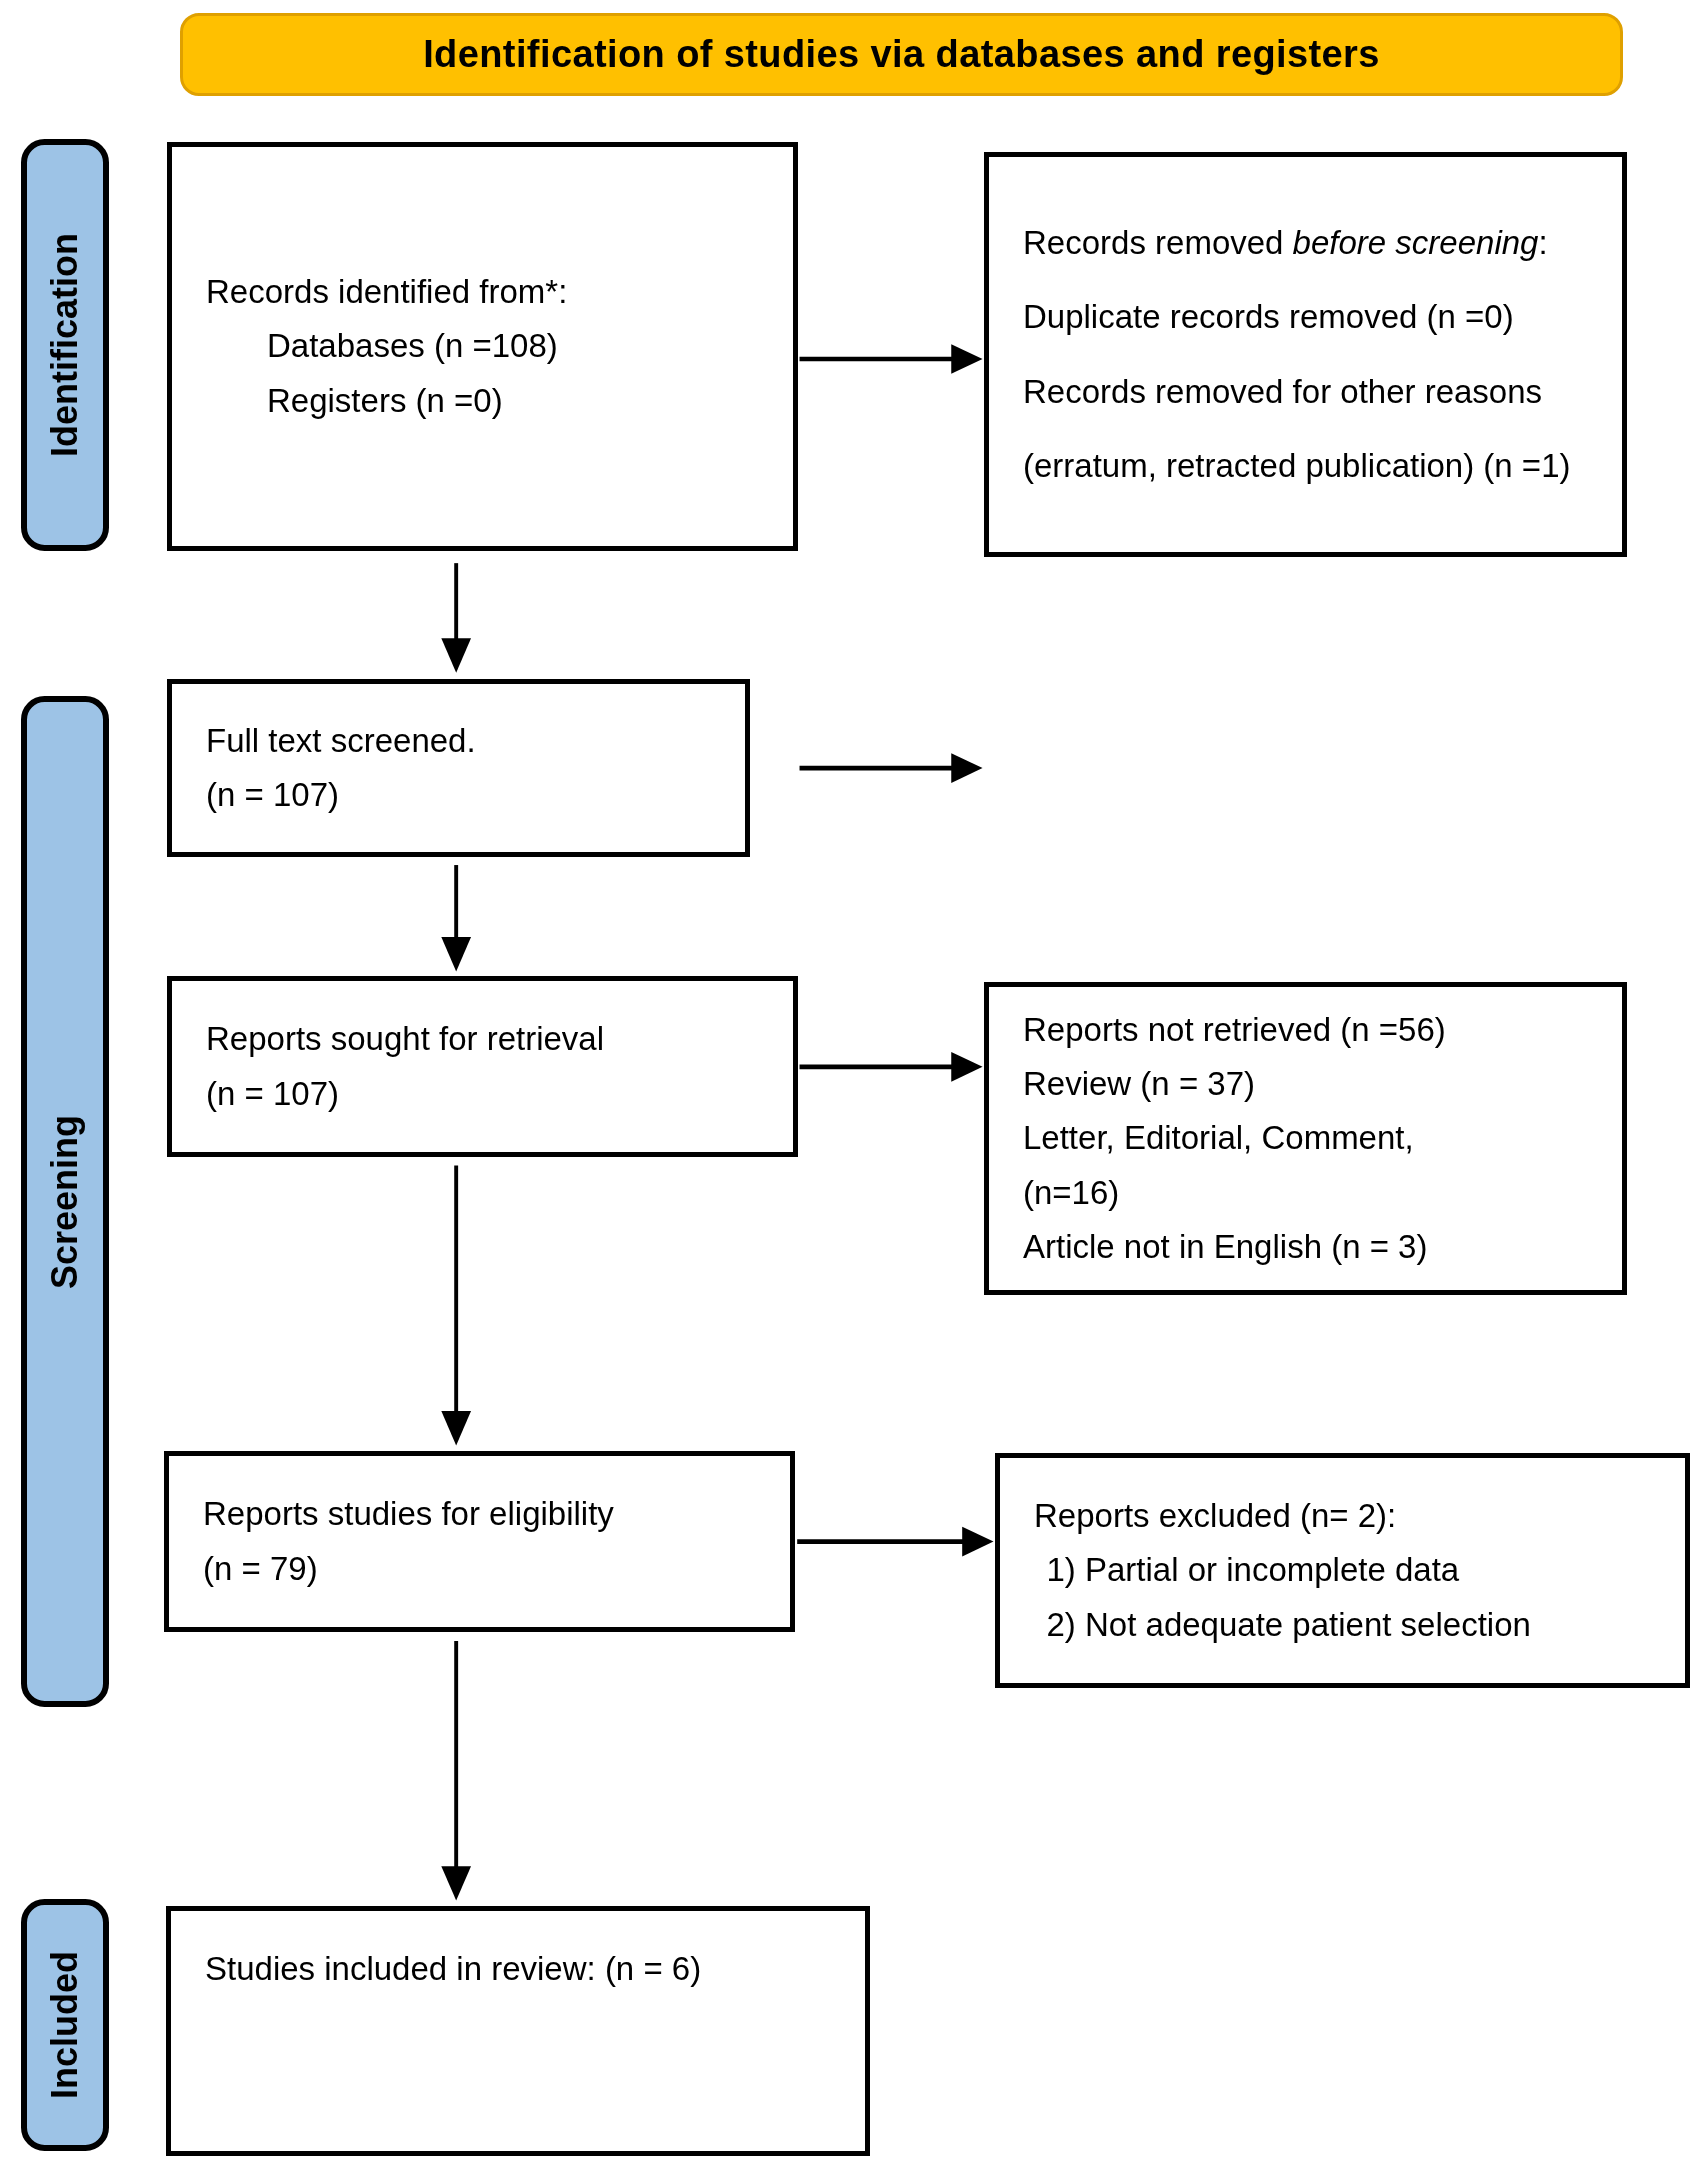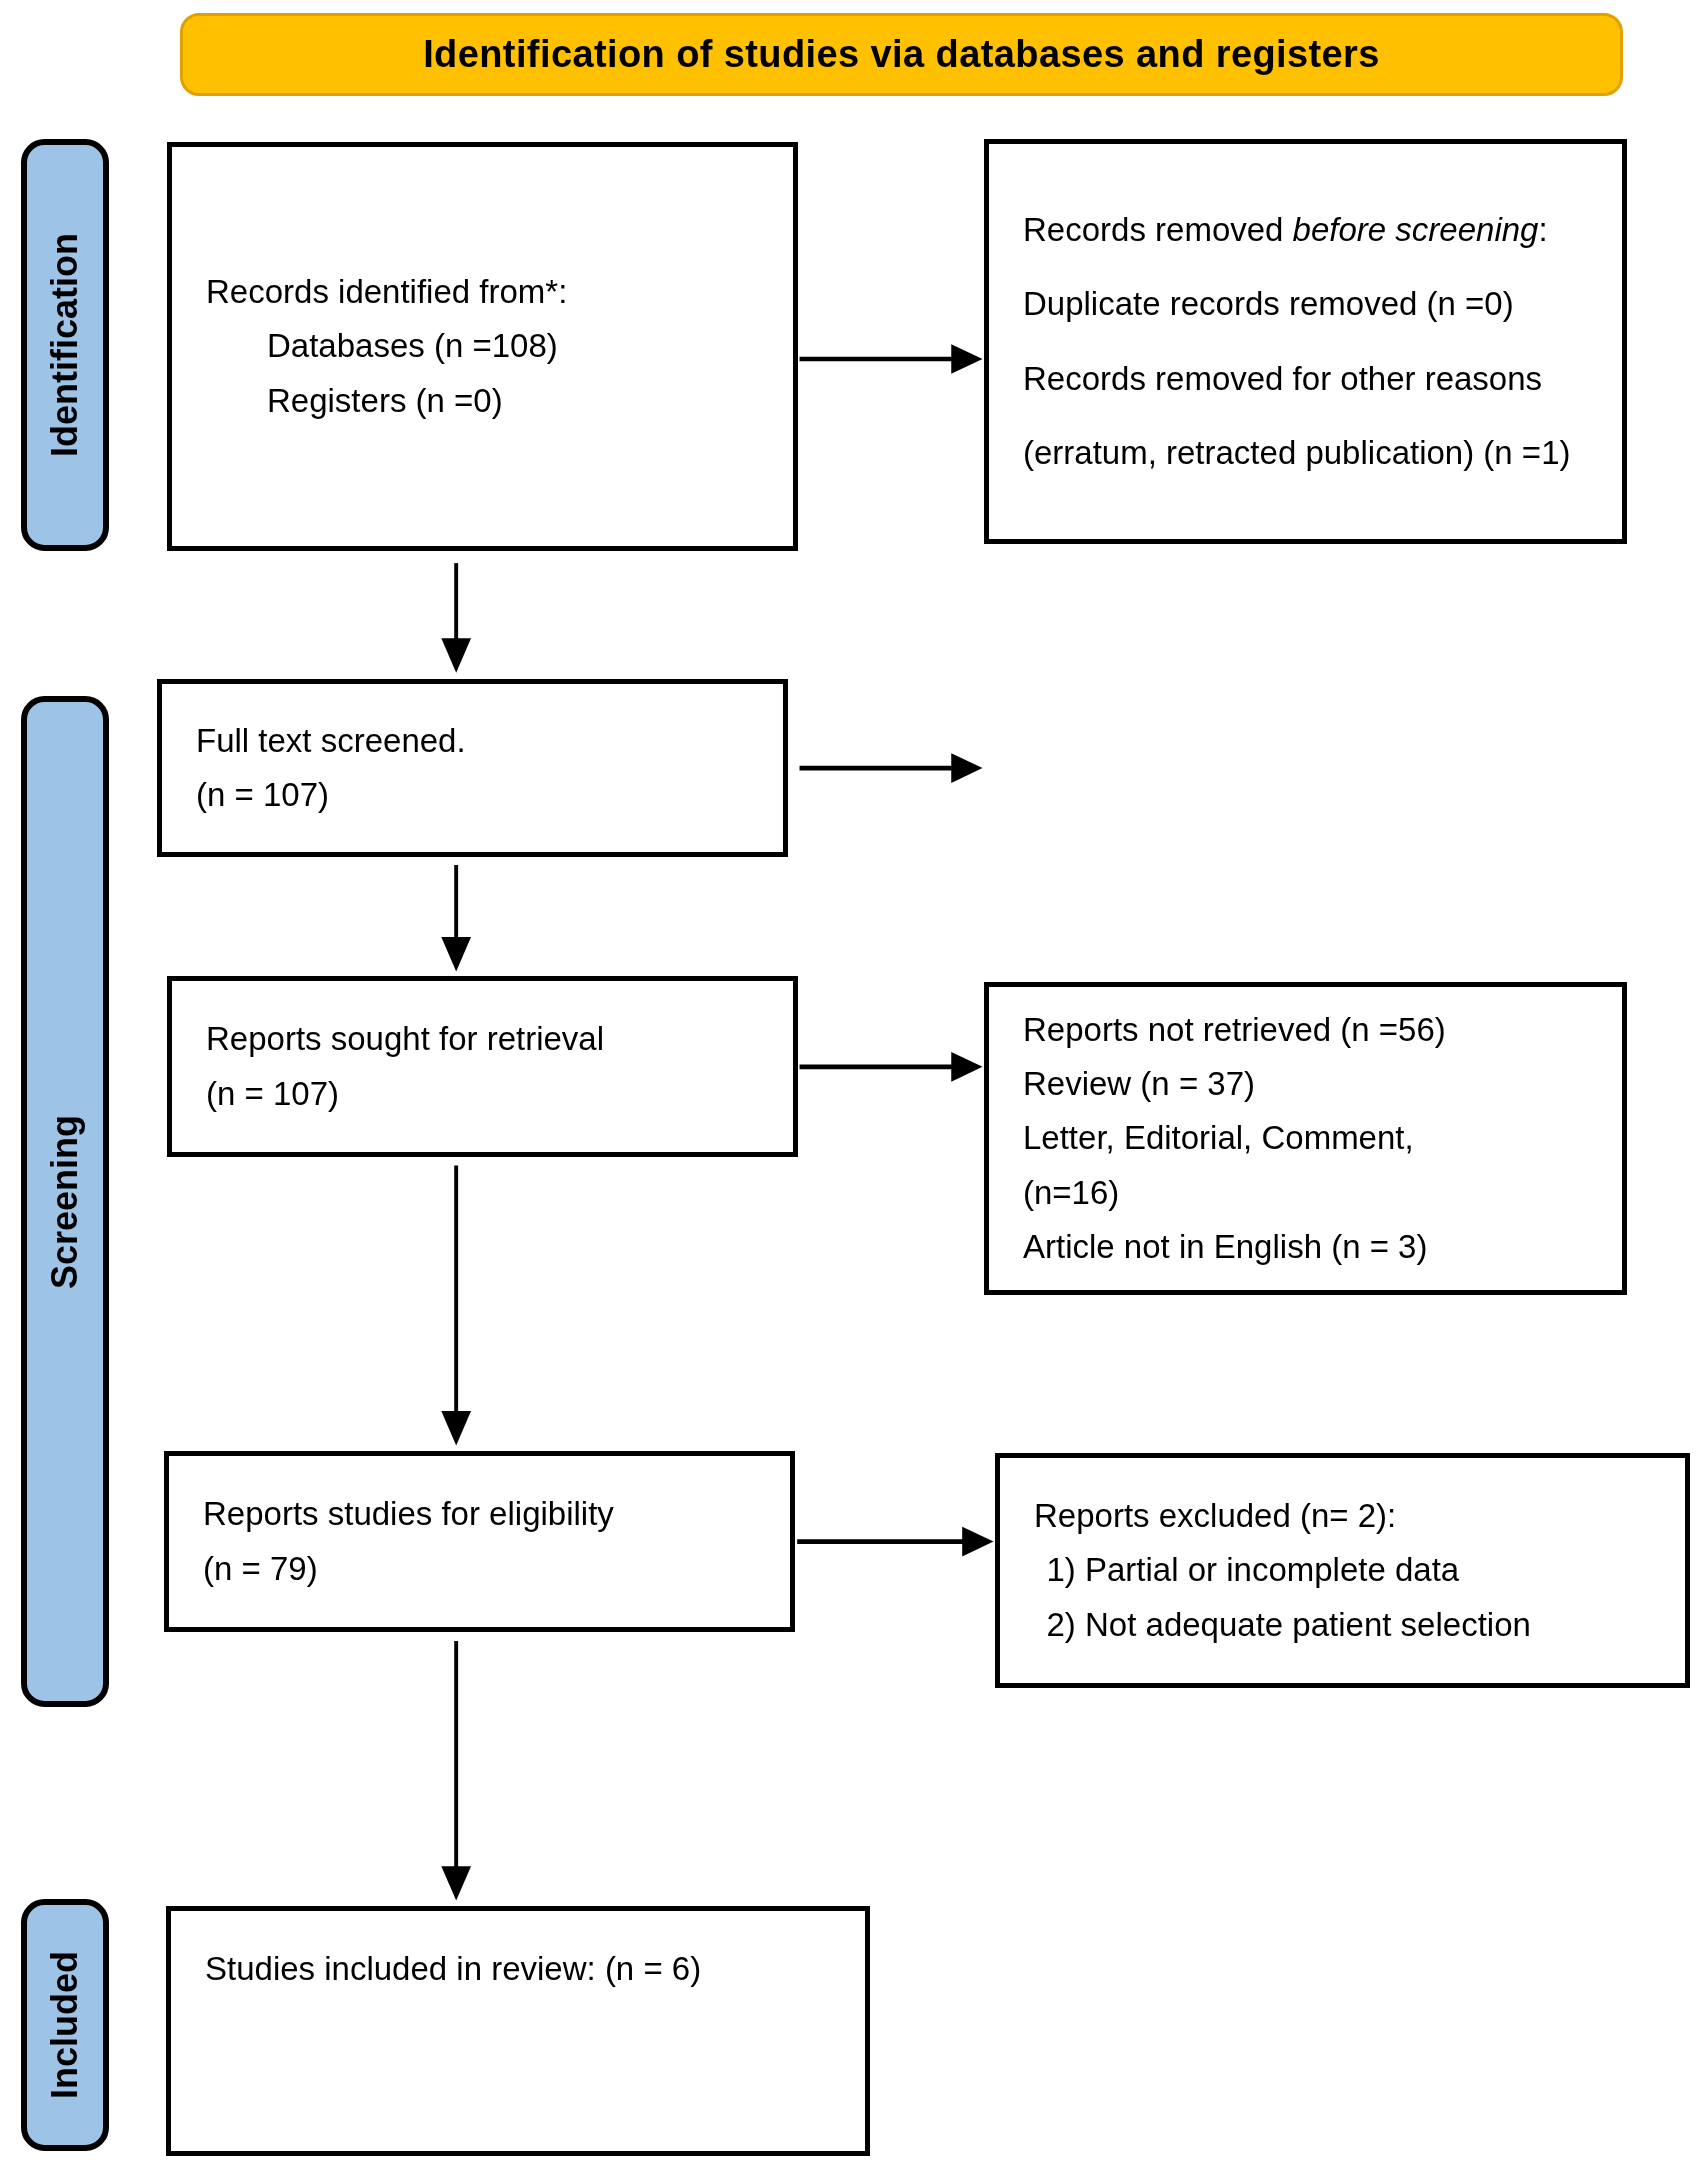--- a/index.html
+++ b/index.html
@@ -40,22 +40,22 @@
     border:5.5px solid var(--line-color);box-sizing:border-box;
     display:flex;flex-direction:column;justify-content:center;
     font-size:33px;line-height:1.64;
     padding-left:34px;padding-right:20.3px;
   }
   .box .line{white-space:nowrap;}
   .indent-lg{padding-left:61px;}
   .indent-sm{padding-left:12.5px;}
 
   #box-records-identified{left:167px;top:142px;width:631px;height:409px;}
-  #box-records-removed{left:984px;top:139px;width:643px;height:405px;gap:20px;}
-  #box-full-text-screened{left:157px;top:679px;width:631px;height:178px;}
+  #box-records-removed{left:984px;top:152px;width:643px;height:405px;gap:20px;}
+  #box-full-text-screened{left:167px;top:679px;width:583px;height:178px;}
   #box-records-excluded{left:984px;top:682px;width:643px;height:171px;}
   #box-reports-sought{left:167px;top:976px;width:631px;height:181px;}
   #box-reports-not-retrieved{left:984px;top:982px;width:643px;height:313px;}
   #box-reports-assessed{left:164px;top:1451px;width:631px;height:181px;}
   #box-reports-excluded{left:995px;top:1453px;width:695px;height:235px;}
   #box-studies-included{
     left:166px;top:1906px;width:704px;height:250px;
     justify-content:flex-start;padding-top:31px;
   }
 

